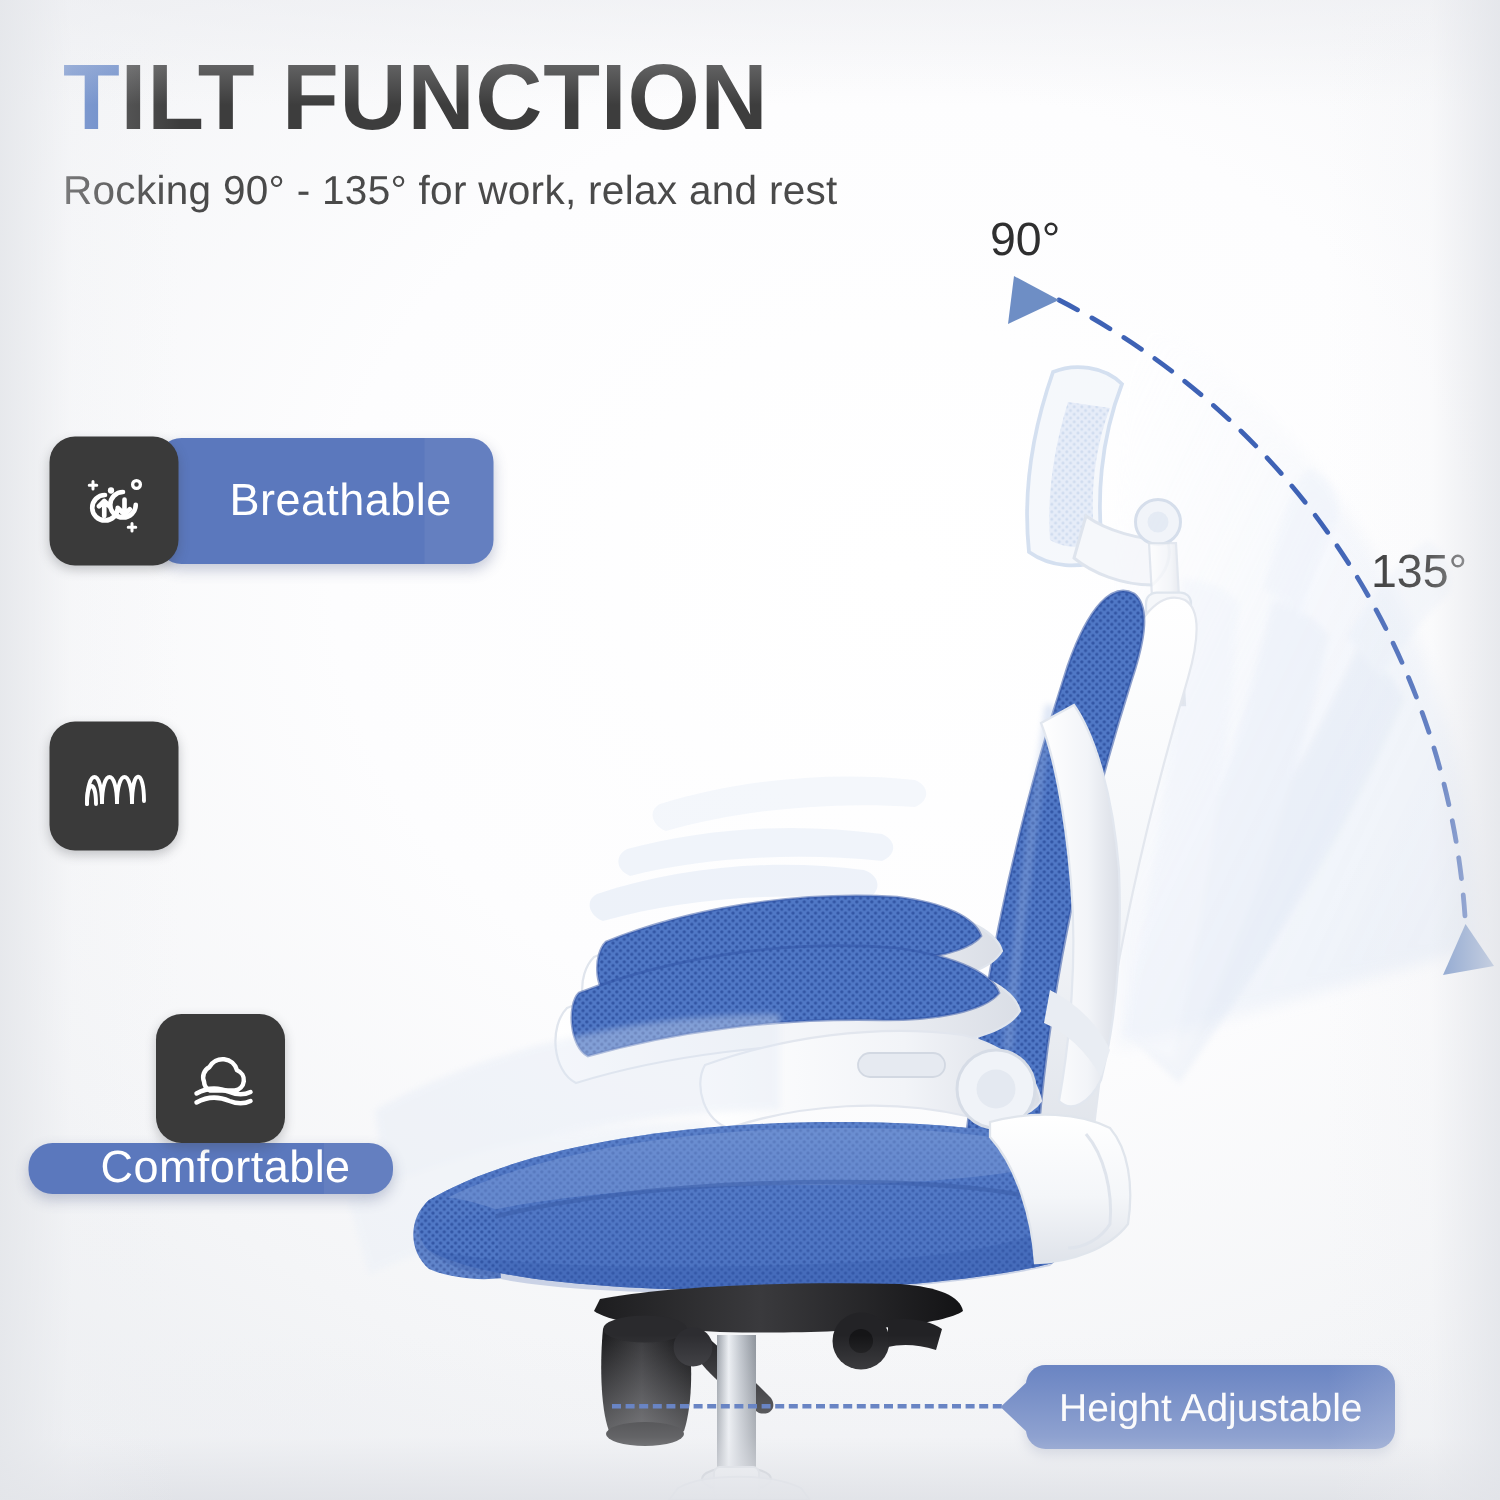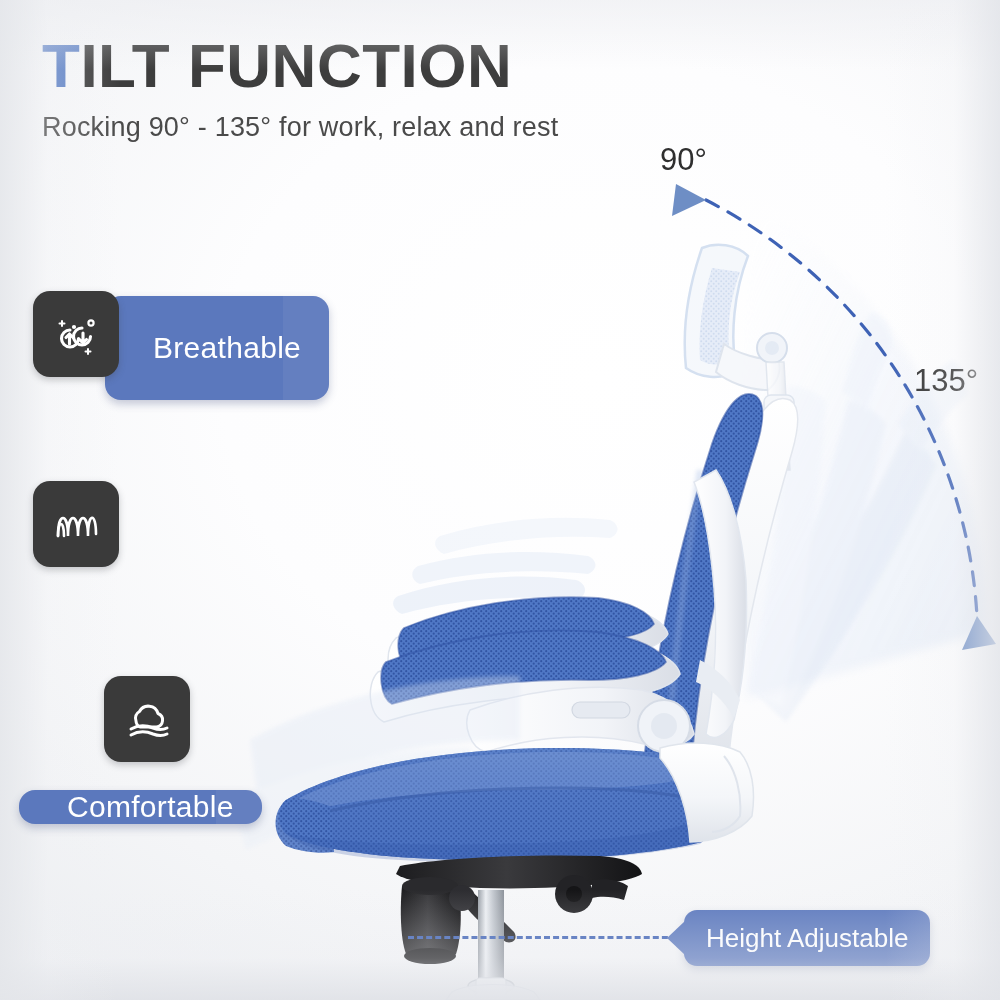--- a/index.html
+++ b/index.html
@@ -62,31 +62,31 @@
     background: #3a3a3a;
     border-radius: 17px;
     display: flex; align-items: center; justify-content: center;
     box-shadow: 0 3px 7px rgba(60,64,72,.28);
     position: relative; z-index: 3;
     flex: none;
   }
   .feat-icon svg { display: block; }
   .feat-pill {
     margin-left: -14px;
-    height: 104px;
+    height: 84px;
     background: #5b78bd;
     border-radius: 16px;
     display: flex; align-items: center;
     padding: 0 28px 0 48px;
     color: #ffffff;
     font-size: 30px;
     letter-spacing: .3px;
     white-space: nowrap;
     box-shadow: 0 4px 9px rgba(70,84,130,.30);
-    position: relative; z-index: 2; margin-top: 28px;
+    position: relative; z-index: 2;
   }
   .feat-pill::after {
     content: "";
     position: absolute;
     right: 0; top: 0; bottom: 0;
     width: 46px;
     border-radius: 0 16px 16px 0;
     background: rgba(255,255,255,.055);
     pointer-events: none;
   }

